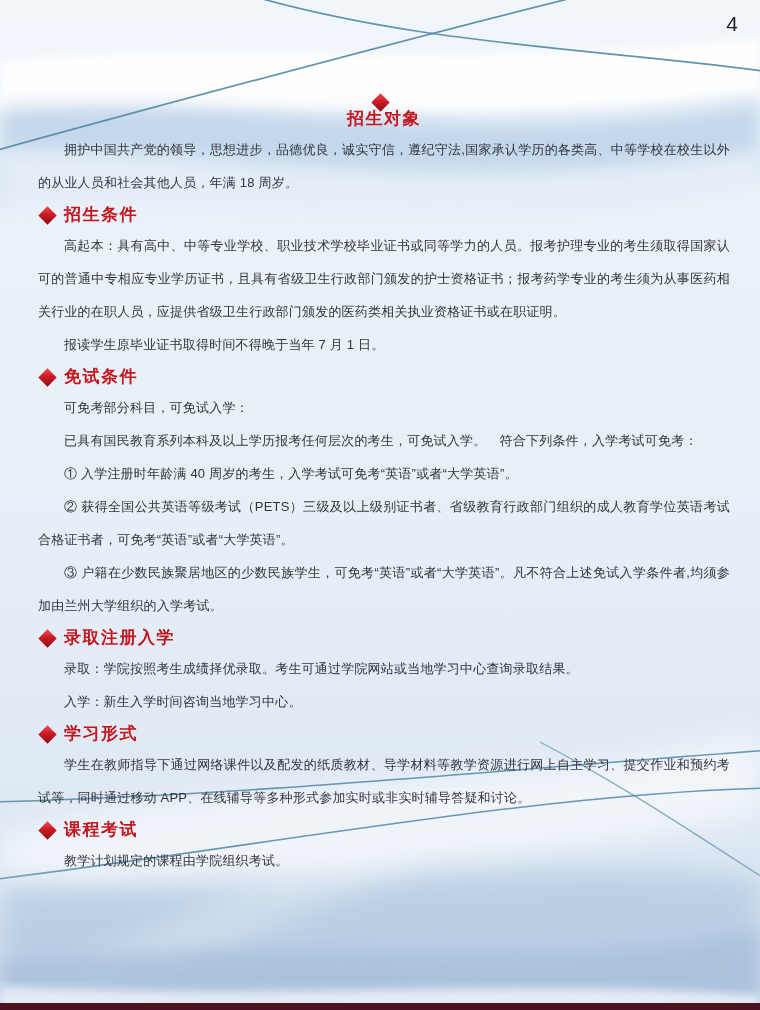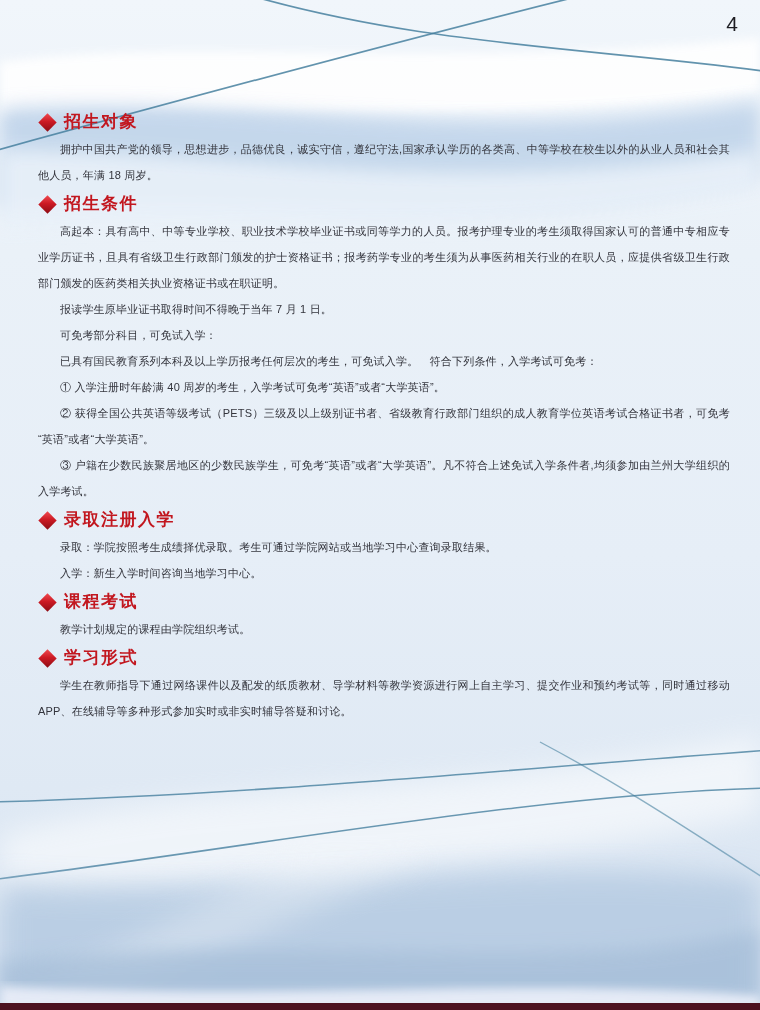--- a/index.html
+++ b/index.html
@@ -16,31 +16,31 @@
     top:96px; left:38px; width:692px;
     color:#33343c;
   }
   .section h2 {
     display:flex; align-items:center;
     margin:6px 0 4px;
     font-size:17px; line-height:20px;
     font-weight:bold; color:#c2171f;
     letter-spacing:1.5px;
   }
-  .section:first-child h2 { margin-top:16px; }
+  .section:first-child h2 { margin-top:0;flex-direction:column; }
   .diamond {
     width:13px; height:13px; flex:none;
     background:linear-gradient(135deg,#f04a50 0%, #cc1a24 45%, #8d0c15 100%);
     transform:rotate(45deg);
     display:inline-block;
     margin:0 10px 0 3px;
   }
   .section p {
     margin:0;
-    font-size:11px; line-height:26px;
+    font-size:13px; line-height:33px;
     letter-spacing:0.2px;
     text-indent:2em;
     text-align:justify;
     color:#33343c;
   }
   .page-number {
     position:absolute; z-index:2;
     top:12px; right:22px;
     font-size:21px; color:#1d1d22;
   }
@@ -100,47 +100,51 @@
     <div class="section">
       <h2>
         <span class="diamond"></span>
         <span>招生条件</span>
       </h2>
       <p>高起本：具有高中、中等专业学校、职业技术学校毕业证书或同等学力的人员。报考护理专业的考生须取得国家认可的普通中专相应专业学历证书，且具有省级卫生行政部门颁发的护士资格证书；报考药学专业的考生须为从事医药相关行业的在职人员，应提供省级卫生行政部门颁发的医药类相关执业资格证书或在职证明。</p>
       <p>报读学生原毕业证书取得时间不得晚于当年 7 月 1 日。</p>
     </div>
 
     <div class="section">
+      <h2>
+        <span class="diamond"></span>
+        <span>免试条件</span>
+      </h2>
       <p>可免考部分科目，可免试入学：</p>
       <p>已具有国民教育系列本科及以上学历报考任何层次的考生，可免试入学。　符合下列条件，入学考试可免考：</p>
       <p>① 入学注册时年龄满 40 周岁的考生，入学考试可免考“英语”或者“大学英语”。</p>
       <p>② 获得全国公共英语等级考试（PETS）三级及以上级别证书者、省级教育行政部门组织的成人教育学位英语考试合格证书者，可免考“英语”或者“大学英语”。</p>
       <p>③ 户籍在少数民族聚居地区的少数民族学生，可免考“英语”或者“大学英语”。凡不符合上述免试入学条件者,均须参加由兰州大学组织的入学考试。</p>
     </div>
 
     <div class="section">
       <h2>
         <span class="diamond"></span>
         <span>录取注册入学</span>
       </h2>
       <p>录取：学院按照考生成绩择优录取。考生可通过学院网站或当地学习中心查询录取结果。</p>
       <p>入学：新生入学时间咨询当地学习中心。</p>
     </div>
 
     <div class="section">
       <h2>
         <span class="diamond"></span>
-        <span>课程考试</span>
+        <span>学习形式</span>
       </h2>
-      <p>教学计划规定的课程由学院组织考试。</p>
+      <p>学生在教师指导下通过网络课件以及配发的纸质教材、导学材料等教学资源进行网上自主学习、提交作业和预约考试等，同时通过移动 APP、在线辅导等多种形式参加实时或非实时辅导答疑和讨论。</p>
     </div>
 
     <div class="section">
       <h2>
         <span class="diamond"></span>
-        <span>学习形式</span>
+        <span>课程考试</span>
       </h2>
-      <p>学生在教师指导下通过网络课件以及配发的纸质教材、导学材料等教学资源进行网上自主学习、提交作业和预约考试等，同时通过移动 APP、在线辅导等多种形式参加实时或非实时辅导答疑和讨论。</p>
+      <p>教学计划规定的课程由学院组织考试。</p>
     </div>
 
 
   </div>
 </div>
 
 </body></html>

